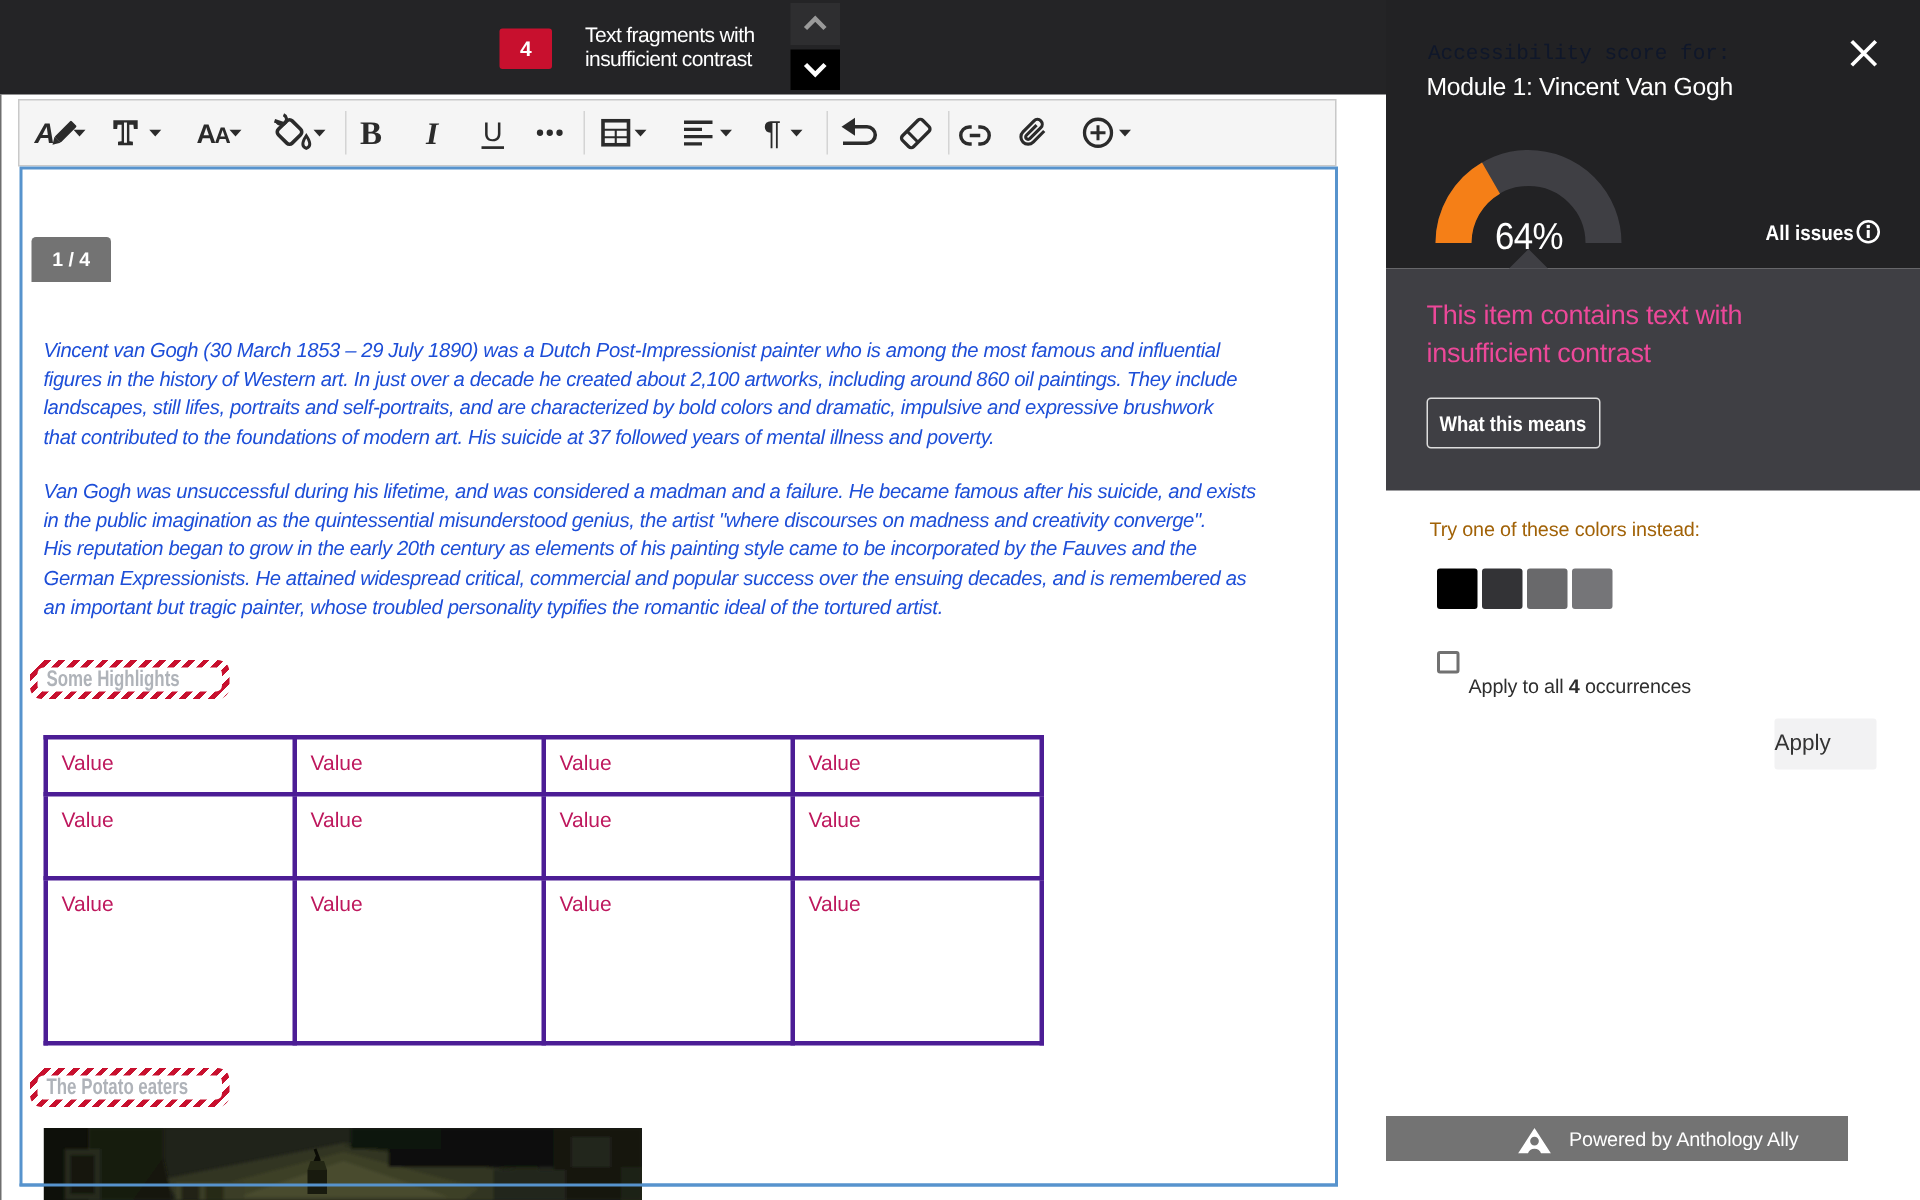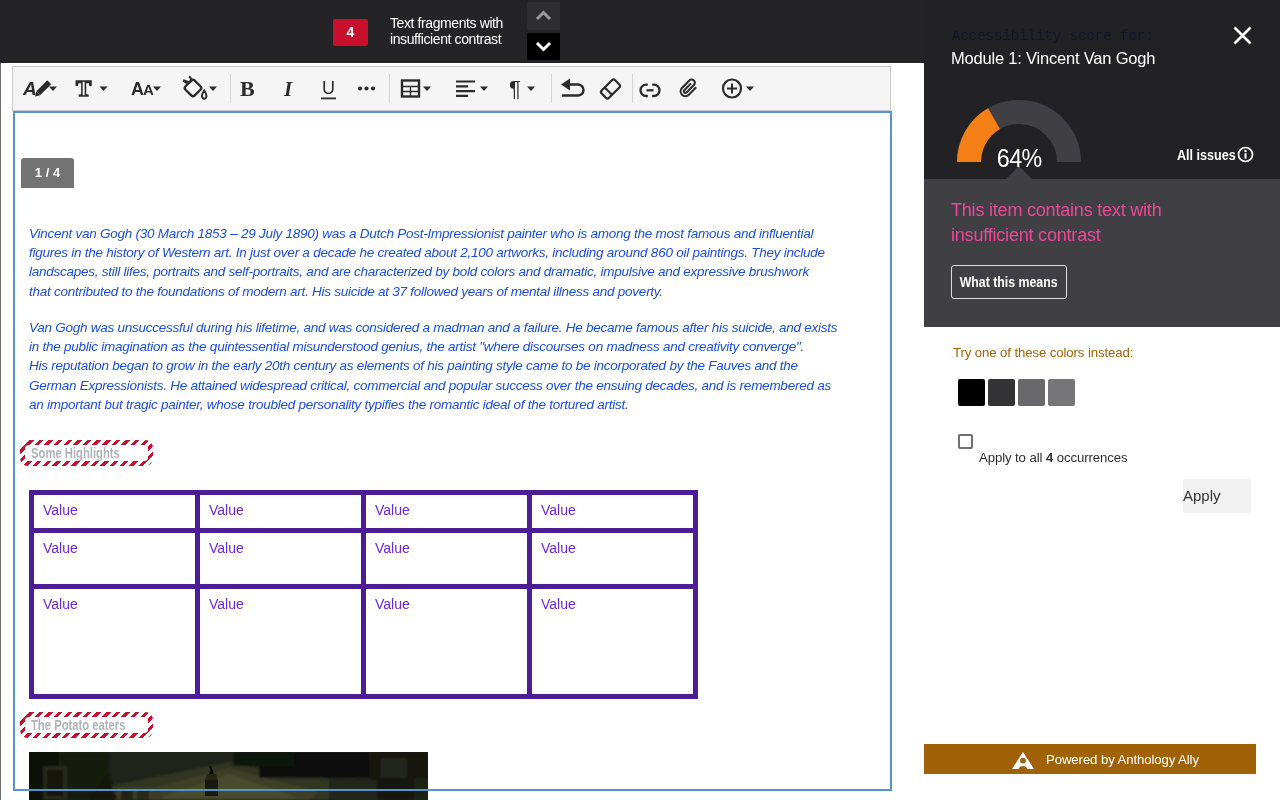--- a/index.html
+++ b/index.html
@@ -40,22 +40,22 @@
 #st2 .in { font-size:15px; line-height:15px; padding-left:6px; }
 #st3 { left:20px; top:712px; width:133px; height:26px;text-decoration:underline; }
 #st3 .in { font-size:15px; line-height:15px; padding-left:6px; }
 .para { left:29px; color:#1d4ed8; font-size:13.5px; line-height:19.2px;
   letter-spacing:-0.25px;font-style:italic; }
 #p1 { top:224px; }
 #p2 { top:318px; }
 
 
 #tbl { left:29px; top:490px; border-collapse:collapse; }
-#tbl td { border:5px solid #4c1d95; width:166px; vertical-align:top;
-  padding:7px 0 0 9px; font-size:14px; color:#6d28d9; }
+#tbl td { border:3px solid #4c1d95; width:166px; vertical-align:top;
+  padding:7px 0 0 9px; font-size:14px; color:#be185d; }
 #tbl .r1 td { height:38px; }
 #tbl .r2 td { height:56px; }
 #tbl .r3 td { height:110px; }
 
 
 #paint { left:29px; top:752px; width:399px; height:48px; overflow:hidden; }
 #blueline { left:13px; top:789px; width:879px; height:2px; background:#5793cd; }
 
 
 #panel { left:924px; top:0; width:356px; height:800px; background:#fff; }
@@ -76,21 +76,21 @@
   text-align:center; line-height:32px; }
 #wtm span { display:inline-block; transform:scaleX(.88); transform-origin:50% 0; }
 #try { left:29px; top:345px; color:#a16207; font-size:13.2px; letter-spacing:-0.1px; }
 .sw { top:379px; width:27px; height:27px; border-radius:2px; }
 #chk { left:34px; top:434px; width:15px; height:15px; border:2px solid #717171;
   border-radius:2px; background:#fff; }
 #chktxt { left:55px; top:434px; color:#2e2e2e; font-size:13.2px; letter-spacing:-0.1px;margin-top:16px; }
 #applybtn { left:259px; top:479px; width:68px; height:34px; background:#f2f2f3;
   border-radius:2px; color:#333; font-size:15px; text-align:left;
   line-height:34px; }
-#pfoot { left:0; top:744px; width:332px; height:30px; background:#a16207; }
+#pfoot { left:0; top:744px; width:308px; height:30px; background:#737373; }
 #pfoottxt { left:122px; top:8px; color:#fff; font-size:13.2px; letter-spacing:-0.1px; }
 </style>
 </head>
 <body>
 <div id="page">
 
   <div id="hdr" class="abs">
     <div id="badge4" class="abs">4</div>
     <div id="hdrtxt" class="abs">Text fragments with<br>insufficient contrast</div>
     <div id="btnup" class="abs"><svg width="33" height="28">

